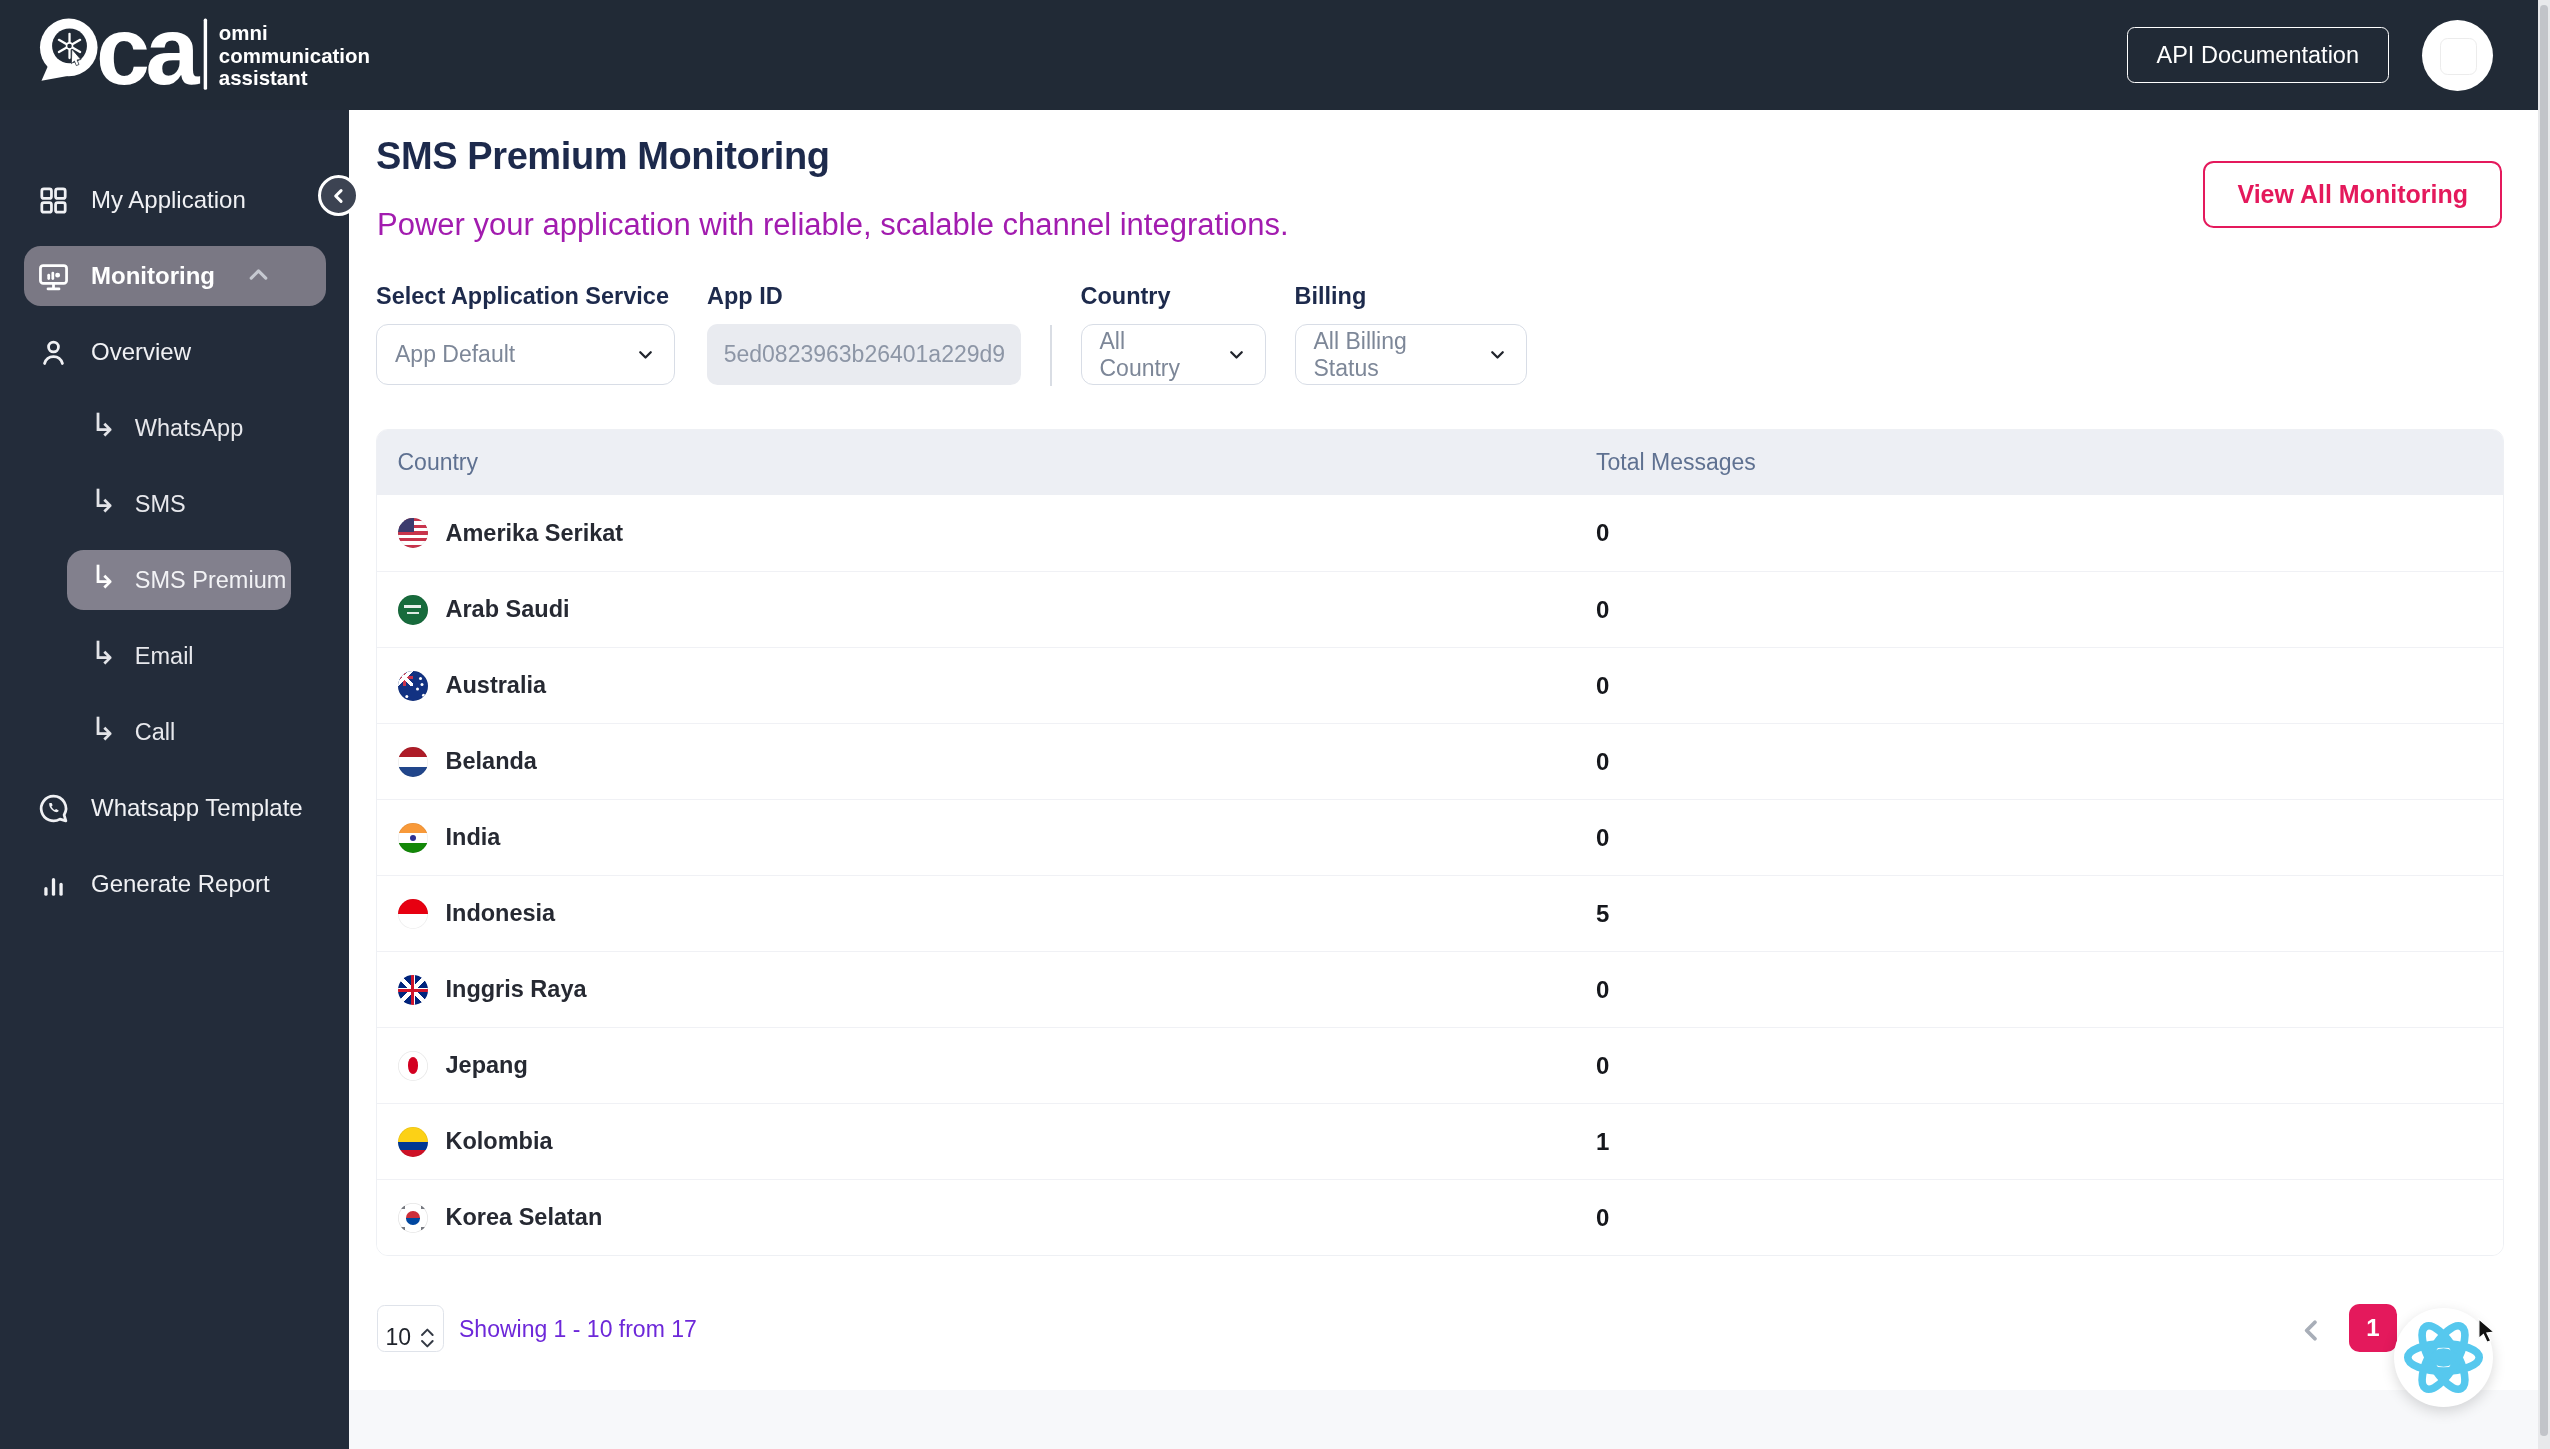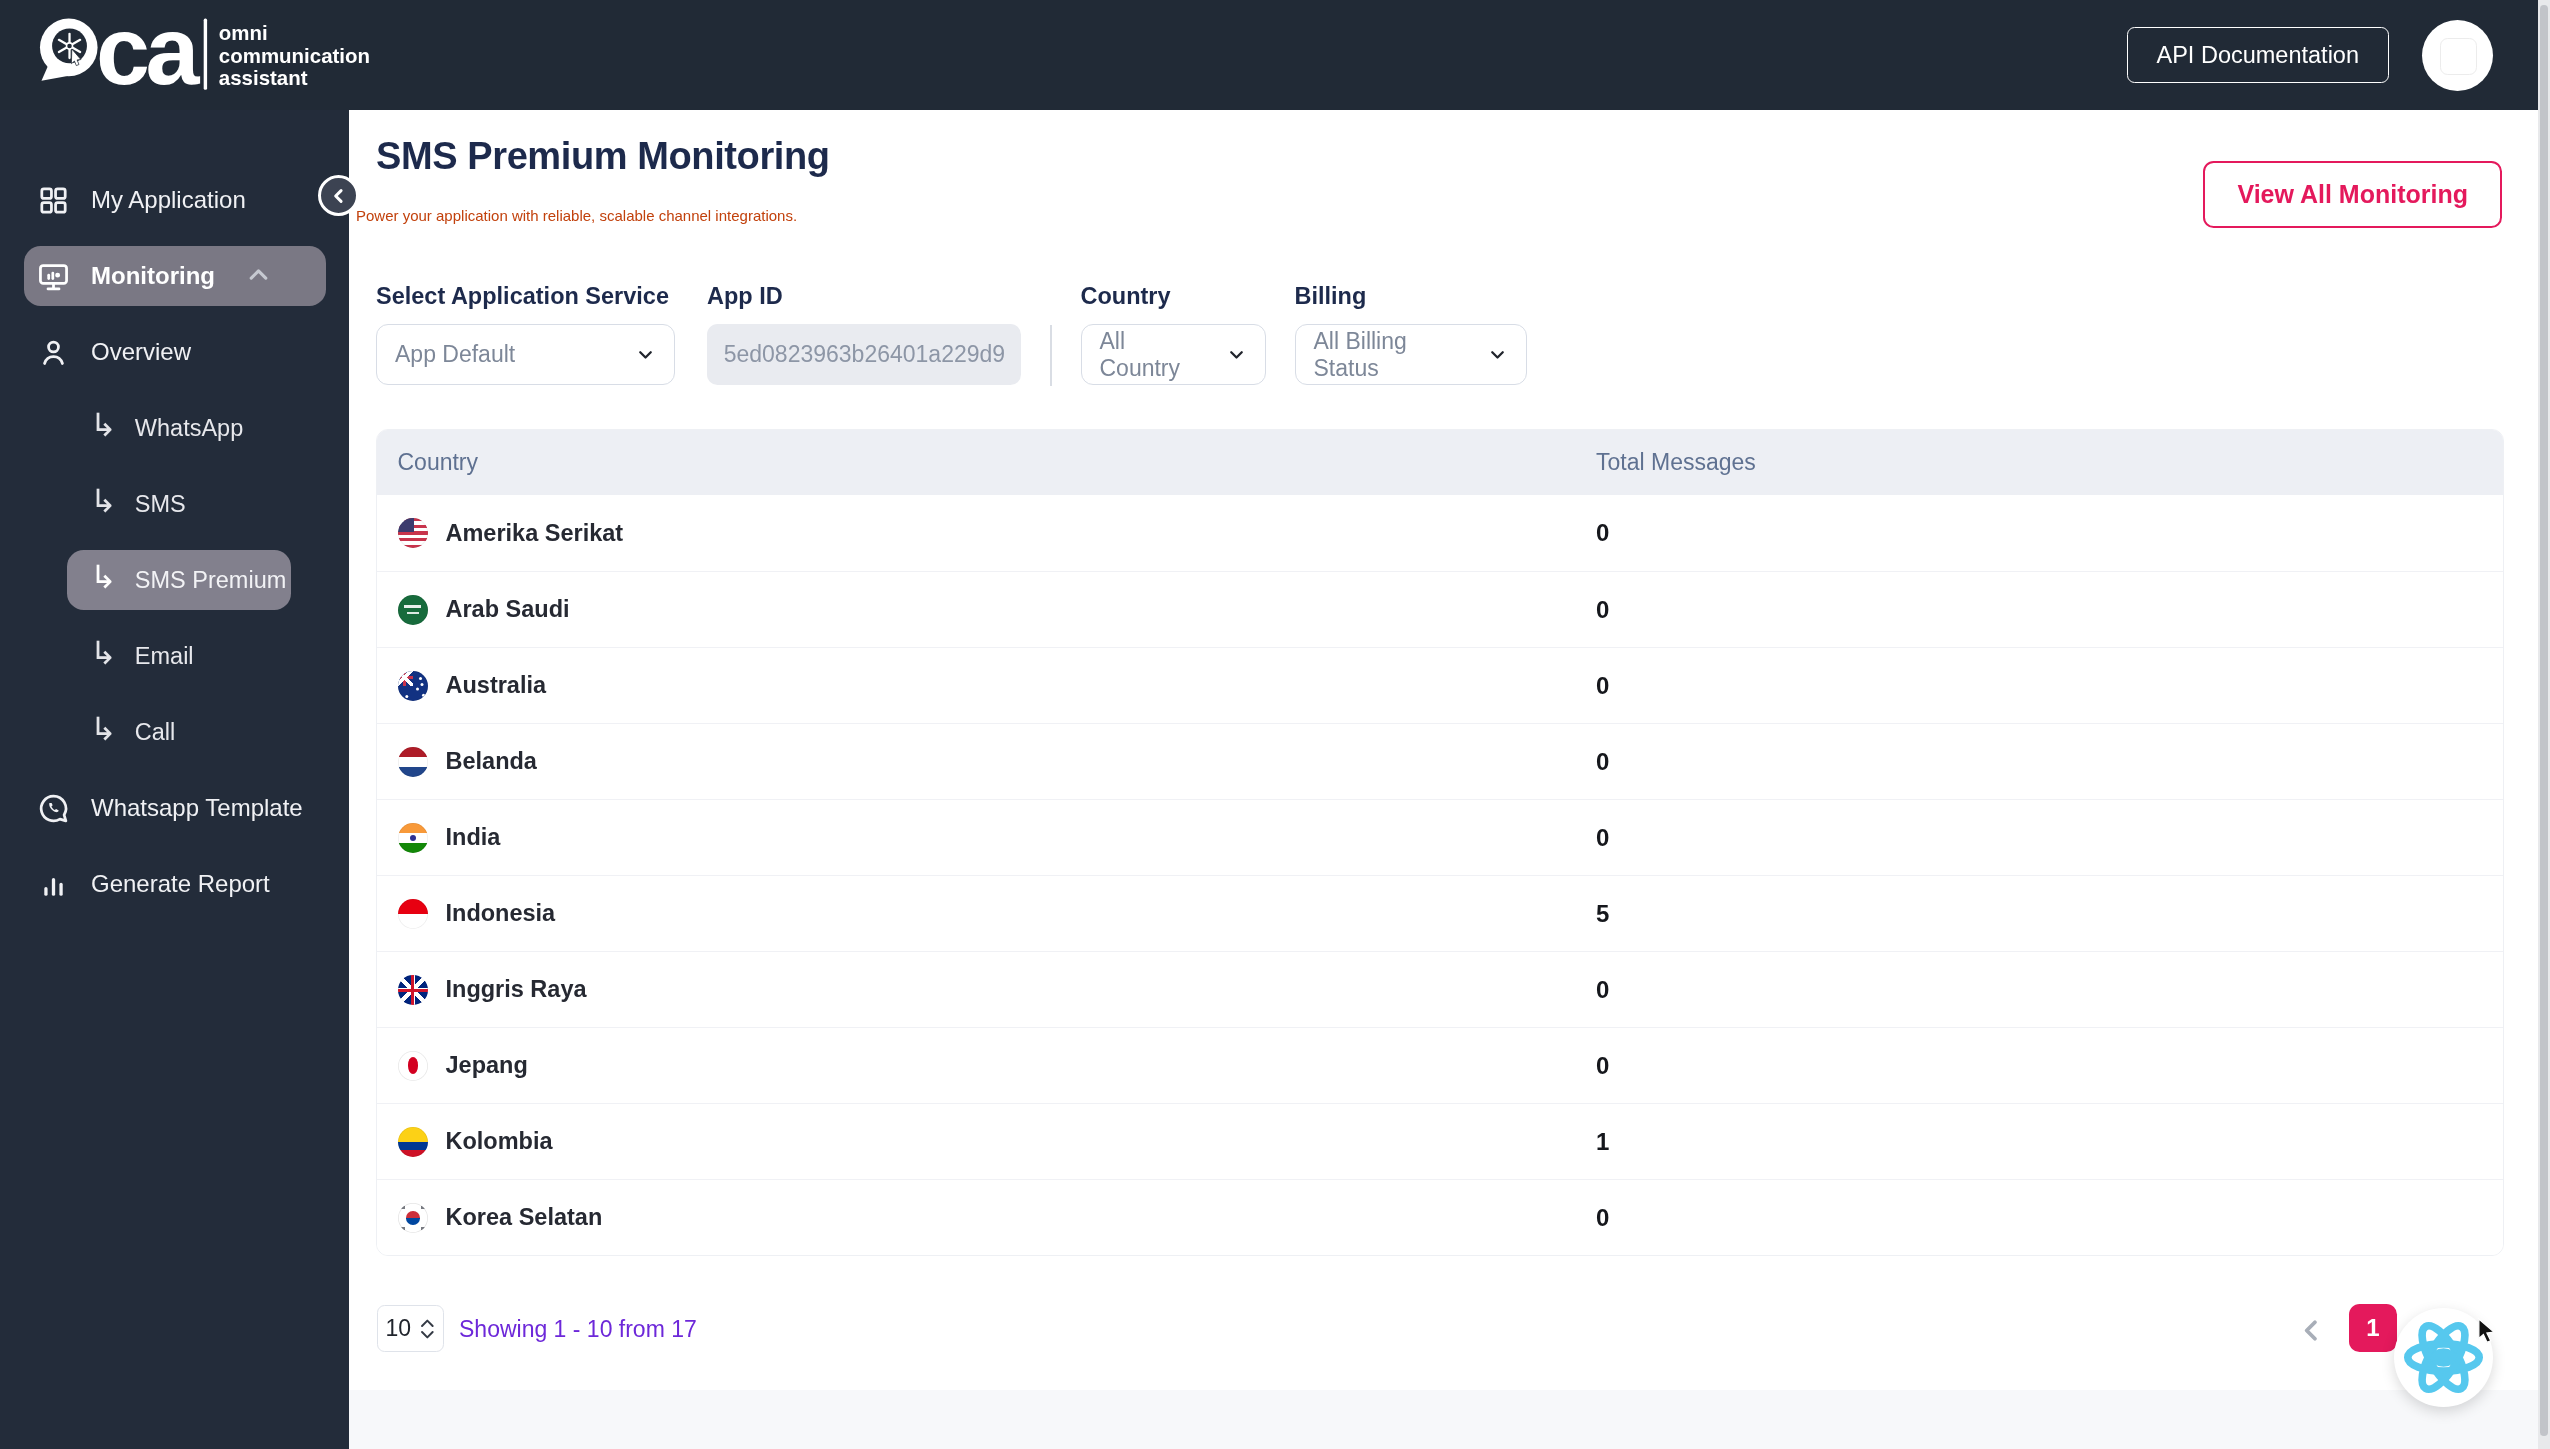--- a/index.html
+++ b/index.html
@@ -37,21 +37,21 @@
 
   .collapse-btn { position:absolute; left:318px; top:175px; width:41px; height:41px;
     border-radius:50%; background:#3C4352; border:3px solid #ffffff; z-index:50;
     display:flex; align-items:center; justify-content:center; cursor:pointer; padding:0; }
 
   
   .footer-strip { position:absolute; left:337px; top:1390px; right:0; bottom:0; background:#F7F8FA; z-index:1; }
 
   .page-title { position:absolute; left:376px; top:135px; font-size:38px; font-weight:bold;
     color:#1D2A4C; letter-spacing:-0.4px; }
-  .page-subtitle { position:absolute; left:356px; top:207px; font-size:15px; color:#c2410c; }
+  .page-subtitle { position:absolute; left:377px; top:207px; font-size:31px; color:#a21caf; }
   .view-all { position:absolute; top:161px; right:48px; height:67px; padding:0 32px;
     border:2.3px solid #E4195C; border-radius:10.6px; background:#ffffff; color:#E4195C;
     font-size:25px; font-weight:bold; font-family:inherit; cursor:pointer; }
 
   
   .filters { position:absolute; left:376px; top:283px; display:flex; align-items:flex-start; z-index:2; }
   .fgroup { display:flex; flex-direction:column; }
   .flabel { font-size:23.5px; font-weight:bold; color:#1D2A4C; line-height:27px; margin-bottom:14.4px; }
   .control { height:61px; border:1.5px solid #D8DDE6; border-radius:12px; background:#ffffff;
     display:flex; align-items:center; padding:0 18px; font-size:23px; color:#7D8798; cursor:pointer; }
@@ -115,21 +115,21 @@
   .flag-co { background:linear-gradient(180deg,#FCD116 0 50%,#003893 50% 75%,#CE1126 75%); }
   .flag-kr { background:#ffffff; box-shadow: inset 0 0 0 0.8px #E5E5E5; }
   .flag-kr::before { left:8.4px; top:8.4px; width:13.7px; height:13.7px; border-radius:50%;
     background:linear-gradient(180deg,#CD2E3A 50%,#0047A0 50%); }
   .flag-kr::after { left:3px; top:3px; width:4.6px; height:3px; background:#4b4f58; opacity:.75;
     box-shadow:20px 0 0 #4b4f58, 0 21px 0 #4b4f58, 20px 21px 0 #4b4f58; }
 
   
   .size-select { position:absolute; left:377px; top:1305px; width:67px; height:47px;
     border:1.5px solid #DFE3EA; border-radius:7.6px; background:#ffffff; display:flex;
-    align-items:center; justify-content:center; gap:7.6px; font-size:23px; color:#20242C;
+    align-items:flex-end; justify-content:center; gap:7.6px; font-size:23px; color:#20242C;
     cursor:pointer; z-index:2; }
   .summary { position:absolute; left:459px; top:1316px; font-size:23px; color:#6d28d9; z-index:2; }
   .chev-left-btn { position:absolute; left:2295px; top:1312px; width:36px; height:36px;
     background:none; border:none; padding:0; cursor:pointer; z-index:2; }
   .page-btn { position:absolute; left:2349px; top:1304px; width:48px; height:48px;
     border-radius:10.6px; background:#E4195C; border:none; color:#ffffff; font-size:24px;
     font-weight:bold; font-family:inherit; display:flex; align-items:center;
     justify-content:center; cursor:pointer; z-index:2; }
 
   

